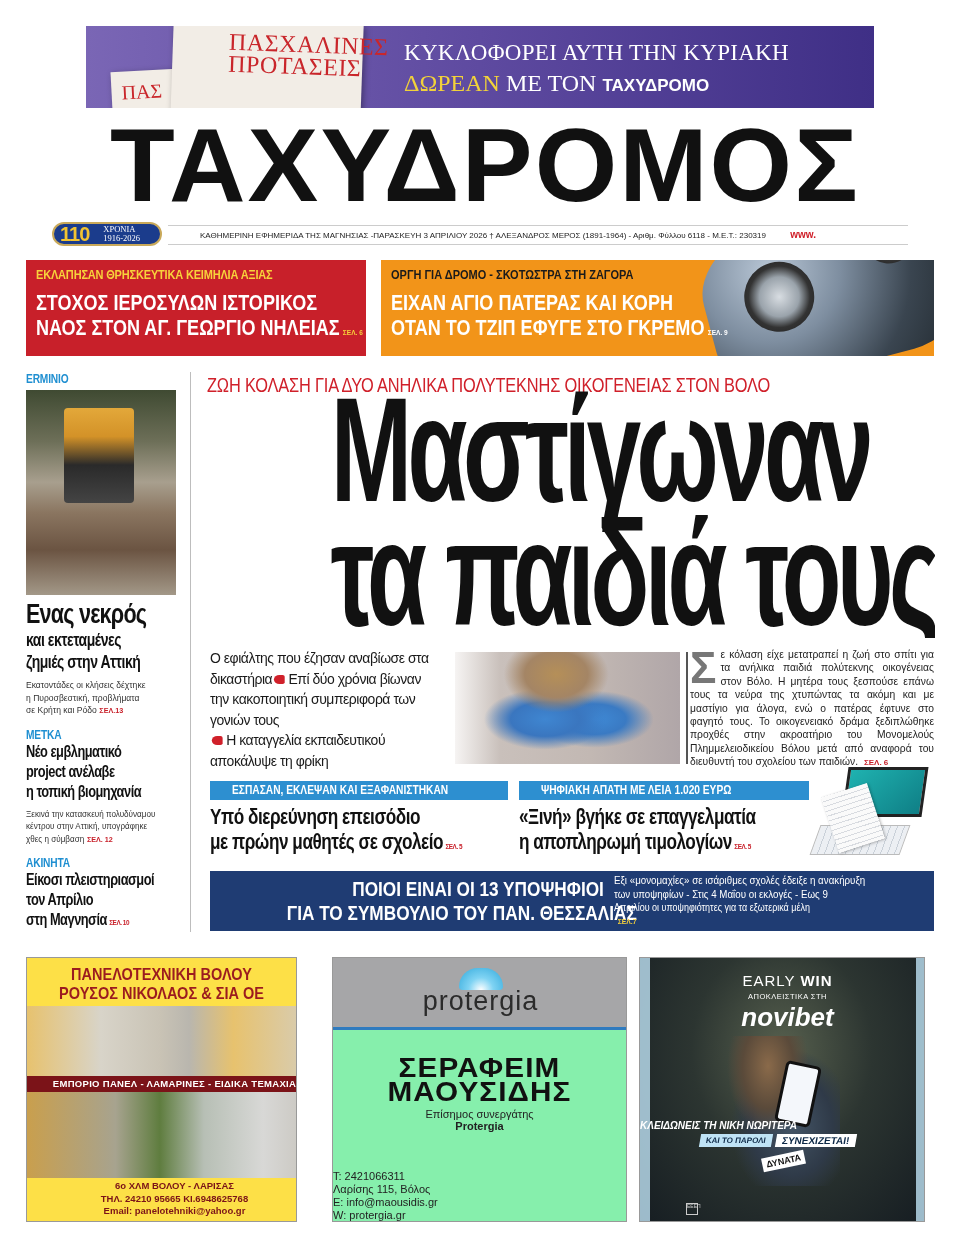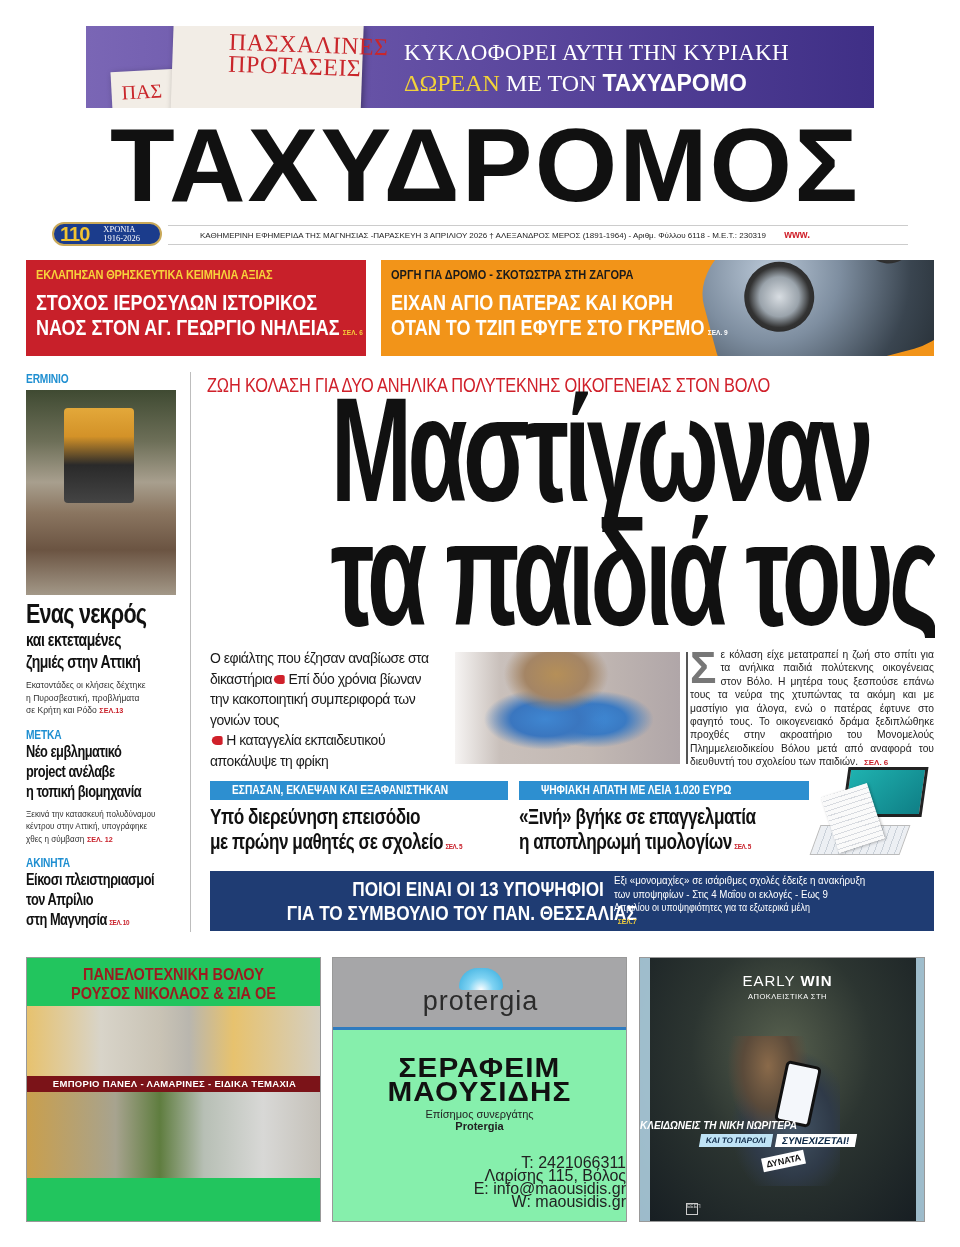--- a/index.html
+++ b/index.html
@@ -9,31 +9,31 @@
   
   .promo { left: 86px; top: 26px; width: 788px; height: 82px; background: linear-gradient(90deg,#7a66b5 0%,#5e4aa0 50%,#3f2f86 100%); overflow: hidden; }
   .promo .mag { position: absolute; background: #f2ede6; box-shadow: 2px 2px 6px rgba(0,0,0,.35); }
   .promo .mag1 { left: 26px; top: 44px; width: 80px; height: 60px; transform: rotate(-3deg); }
   .promo .mag2 { left: 86px; top: -4px; width: 190px; height: 100px; transform: rotate(2deg); }
   .promo .magtitle { color: #c9262b; font-family: "Liberation Serif", serif; font-size: 24px; line-height: 22px; letter-spacing: 0.5px; padding: 10px 10px 0 56px; }
   .promo .magsmall { color: #c9262b; font-family: "Liberation Serif", serif; font-size: 20px; padding: 10px 0 0 10px; }
   .promo .line1 { position: absolute; left: 318px; top: 14px; color: #fff; font-family: "Liberation Serif", serif; font-size: 23px; letter-spacing: 0.3px; }
   .promo .line2 { position: absolute; left: 318px; top: 44px; color: #fff; font-family: "Liberation Serif", serif; font-size: 24px; }
   .promo .line2 .yel { color: #f2d23a; }
-  .promo .line2 .bold { font-family: "Liberation Sans", sans-serif; font-weight: 700; font-size: 23px; }
+  .promo .line2 .bold { font-family: "Liberation Sans", sans-serif; font-weight: 700; font-size: 17px; }
 
   
   .masthead { left: 110px; top: 118px; width: 745px; height: 95px; font-family: "Liberation Sans", sans-serif; font-weight: 900; font-size: 104px; line-height: 95px; letter-spacing: 2px; color: #111; transform: scaleX(1.02); transform-origin: left; white-space: nowrap; }
 
   
   .badge110 { left: 52px; top: 222px; width: 110px; height: 24px; background: #1b3c8c; border-radius: 12px; border: 2px solid #c9a95a; display: flex; align-items: center; padding-left: 6px; }
   .badge110 .num { color: #f2c331; font-weight: 900; font-size: 20px; letter-spacing: -1px; }
   .badge110 .lbl { color: #fff; font-family: "Liberation Serif", serif; font-size: 8.5px; line-height: 9px; margin-left: 14px; }
   .infoline { left: 168px; top: 225px; width: 740px; height: 20px; border-top: 1px solid #ccc; border-bottom: 1px solid #ccc; font-size: 8px; line-height: 18px; color: #222; white-space: nowrap; padding-left: 32px; }
-  .infoline .www { color: #d0202a; font-weight: 700; font-size: 10px; margin-left: 16px; }
+  .infoline .www { color: #d0202a; font-weight: 700; font-size: 10px; margin-left: 22px; }
 
   
   .teaser-red { left: 26px; top: 260px; width: 340px; height: 96px; background: #c8202a; padding: 8px 10px; }
   .teaser-orange { left: 381px; top: 260px; width: 553px; height: 96px; background: #f29419; padding: 8px 10px; overflow: hidden; }
   .kicker-y { color: #f7d23b; font-weight: 700; font-size: 12.5px; letter-spacing: -0.2px; transform: scaleX(0.88); transform-origin: left; white-space: nowrap; }
   .kicker-k { color: #1b1b1b; font-weight: 700; font-size: 12.5px; transform: scaleX(0.88); transform-origin: left; white-space: nowrap; }
   .teaser-title { color: #fff; font-weight: 700; font-size: 22px; line-height: 25px; margin-top: 8px; transform: scaleX(0.82); transform-origin: left; white-space: nowrap; }
   .sel { font-size: 8px; font-weight: 700; color: #f7d23b; margin-left: 4px; vertical-align: baseline; }
   .sel-red { font-size: 8px; font-weight: 700; color: #c8202a; margin-left: 3px; }
   .sel-white { font-size: 8px; font-weight: 700; color: #fff; margin-left: 4px; }
@@ -75,34 +75,34 @@
   .laptop .keys { position: absolute; left: 0; top: 58px; width: 90px; height: 30px; background: repeating-linear-gradient(90deg,#eceff3 0 6px,#c9d0d8 6px 7px); transform: skewX(-20deg); border: 1px solid #bbb; }
 
   .navy { left: 210px; top: 871px; width: 724px; height: 60px; background: #1f3c73; display: flex; align-items: center; }
   .navy .title { width: 400px; text-align: right; color: #fff; font-weight: 700; font-size: 21px; line-height: 24px; padding-right: 6px; }
   .navy .title span { display: inline-block; transform: scaleX(0.82); transform-origin: right; white-space: nowrap; }
   .navy .desc { color: #fff; font-size: 10.6px; line-height: 13.5px; padding-left: 4px; white-space: nowrap; }
   .navy .desc span { display:block; transform: scaleX(0.92); transform-origin: left; }
 
   
   .ad { top: 957px; height: 265px; border: 1px solid #999; overflow: hidden; }
-  .ad1 { left: 26px; width: 295px; background: #22c55e; }
+  .ad1 { left: 26px; width: 271px; background: #fde047; }
   .ad1 .t { text-align: center; color: #9b1b1f; font-weight: 700; font-size: 16.5px; line-height: 19px; margin-top: 7px; transform: scaleX(0.88); }
   .ad1 .ph1 { position: absolute; left: 0; top: 48px; width: 295px; height: 70px; background: linear-gradient(90deg,#e7c26e 0%,#d8d4c9 25%,#c9c3b5 45%,#b9b6ae 55%,#e7c26e 70%,#d4cfc2 100%); }
   .ad1 .bar { position: absolute; left: 0; top: 118px; width: 295px; height: 16px; background: #7b1318; color: #fff; font-weight: 700; font-size: 9.5px; line-height: 16px; text-align: center; letter-spacing: 0.3px; }
   .ad1 .ph2 { position: absolute; left: 0; top: 134px; width: 295px; height: 86px; background: linear-gradient(90deg,#c99f4d 0%,#a7a38f 30%,#5f7d3f 45%,#b7bfb5 60%,#d8d8d6 80%,#c4c0b8 100%); }
   .ad1 .foot { position: absolute; left: 0; top: 222px; width: 295px; text-align: center; color: #7b1318; font-weight: 700; font-size: 9.5px; line-height: 12.5px; }
 
   .ad2 { left: 332px; width: 295px; background: #86efac; }
   .ad2 .top { height: 72px; background: #a6a6a8; position: relative; border-bottom: 3px solid #2f7bbf; }
   .ad2 .shell { position: absolute; left: 126px; top: 10px; width: 44px; height: 22px; background: radial-gradient(ellipse at 50% 100%, #fff 0%, #7fd3f3 40%, #2ea7da 100%); border-radius: 22px 22px 4px 4px; }
   .ad2 .brand { position: absolute; left: 0; top: 28px; width: 295px; text-align: center; font-size: 27px; color: #2b2b2b; letter-spacing: 1px; }
   .ad2 .co { text-align: center; margin-top: 26px; font-weight: 900; font-size: 27px; line-height: 24px; color: #111; letter-spacing: 1px; transform: scaleX(1.1); }
   .ad2 .sub { text-align: center; font-size: 11px; line-height: 12px; color: #222; margin-top: 4px; }
-  .ad2 .contact { text-align: right; font-size: 16px; line-height: 13px; color: #222; margin-top: 24px; }
+  .ad2 .contact { text-align: left; font-size: 11px; line-height: 13px; color: #222; margin-top: 38px; }
   .ad2 .web { text-align: center; font-size: 11.5px; color: #2f7bbf; font-weight: 700; margin-top: 14px; }
 
   .ad3 { left: 639px; width: 286px; background: radial-gradient(ellipse at 50% 35%, #57604e 0%, #2c3531 45%, #161d22 100%); }
   .ad3 .frame { position: absolute; inset: 0; border-left: 10px solid #bfe3f5; border-right: 8px solid #bfe3f5; opacity: 0.8; }
   .ad3 .ew { position: absolute; left: 0; top: 14px; width: 295px; text-align: center; color: #fff; font-size: 15px; letter-spacing: 1px; }
   .ad3 .ew b { font-weight: 900; }
   .ad3 .ap { position: absolute; left: 0; top: 34px; width: 295px; text-align: center; color: #fff; font-size: 7.5px; letter-spacing: 0.5px; }
   .ad3 .nv { position: absolute; left: 0; top: 44px; width: 295px; text-align: center; color: #fff; font-size: 26px; font-weight: 900; font-style: italic; }
   .ad3 .phone { position: absolute; left: 140px; top: 105px; width: 36px; height: 62px; background: #f4f7fb; border: 3px solid #111; border-radius: 5px; transform: rotate(12deg); }
   .ad3 .people { position: absolute; left: 80px; top: 78px; width: 120px; height: 150px; background: radial-gradient(ellipse at 40% 20%, #8a6a4a 0%, #5a4a3a 25%, transparent 40%), radial-gradient(ellipse at 60% 60%, #445566 0%, #2f3a48 40%, transparent 60%); }
@@ -251,49 +251,55 @@
 </div>
 
 <div class="abs ad ad1">
   <div class="t">
     <div>ΠΑΝΕΛΟΤΕΧΝΙΚΗ ΒΟΛΟΥ</div>
     <div>ΡΟΥΣΟΣ ΝΙΚΟΛΑΟΣ &amp; ΣΙΑ ΟΕ</div>
   </div>
   <div class="ph1"></div>
   <div class="bar">ΕΜΠΟΡΙΟ ΠΑΝΕΛ - ΛΑΜΑΡΙΝΕΣ - ΕΙΔΙΚΑ ΤΕΜΑΧΙΑ</div>
   <div class="ph2"></div>
+  <div class="foot">
+    <div>6ο ΧΛΜ ΒΟΛΟΥ - ΛΑΡΙΣΑΣ</div>
+    <div>ΤΗΛ.  24210 95665 ΚΙ.6948625768</div>
+    <div>Email: panelotehniki@yahoo.gr</div>
+  </div>
 </div>
 
 <div class="abs ad ad2">
   <div class="top">
     <div class="shell"></div>
     <div class="brand">protergia</div>
   </div>
   <div class="co">
     <div>ΣΕΡΑΦΕΙΜ</div>
     <div>ΜΑΟΥΣΙΔΗΣ</div>
   </div>
   <div class="sub">
     <div>Επίσημος συνεργάτης</div>
     <div style="font-weight:700;">Protergia</div>
   </div>
   <div class="contact">
     <div>T: 2421066311</div>
     <div>Λαρίσης 115, Βόλος</div>
     <div>E: info@maousidis.gr</div>
-    <div>W: maousidis.gr</div>
+    <div>W: protergia.gr</div>
   </div>
   <div class="web">www.protergia.gr</div>
 </div>
 
 <div class="abs ad ad3">
   <div class="frame"></div>
   <div class="people"></div>
   <div class="ew"><span>EARLY </span><b>WIN</b></div>
   <div class="ap">ΑΠΟΚΛΕΙΣΤΙΚΑ ΣΤΗ</div>
+  <div class="nv">novibet</div>
   <div class="phone"></div>
   <div class="slog">ΚΛΕΙΔΩΝΕΙΣ ΤΗ ΝΙΚΗ ΝΩΡΙΤΕΡΑ</div>
   <div class="pills">
     <span class="pill1">ΚΑΙ ΤΟ ΠΑΡΟΛΙ</span>
     <span class="pill2">ΣΥΝΕΧΙΖΕΤΑΙ!</span>
   </div>
   <div class="logo2">ΔΥΝΑΤΑ</div>
   <div class="eeep">ΕΕΕΠ</div>
 </div>
 

